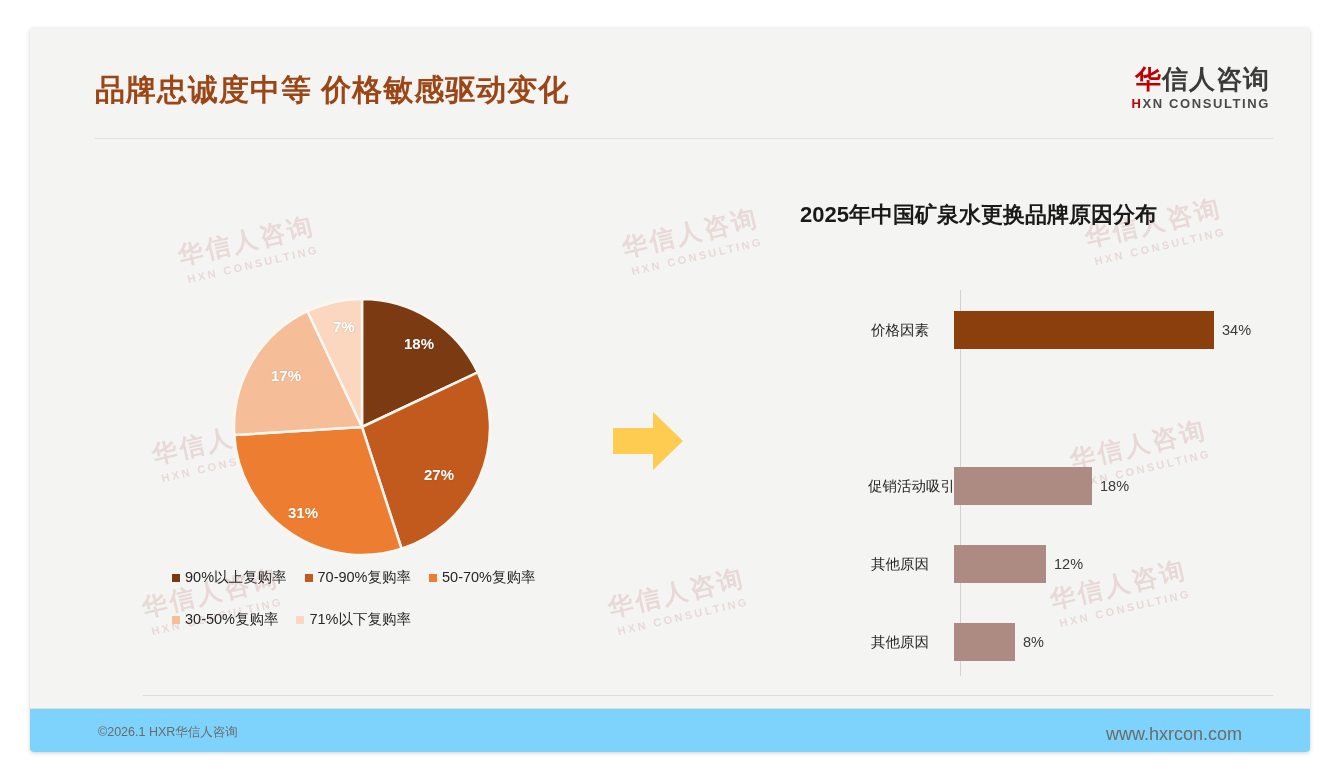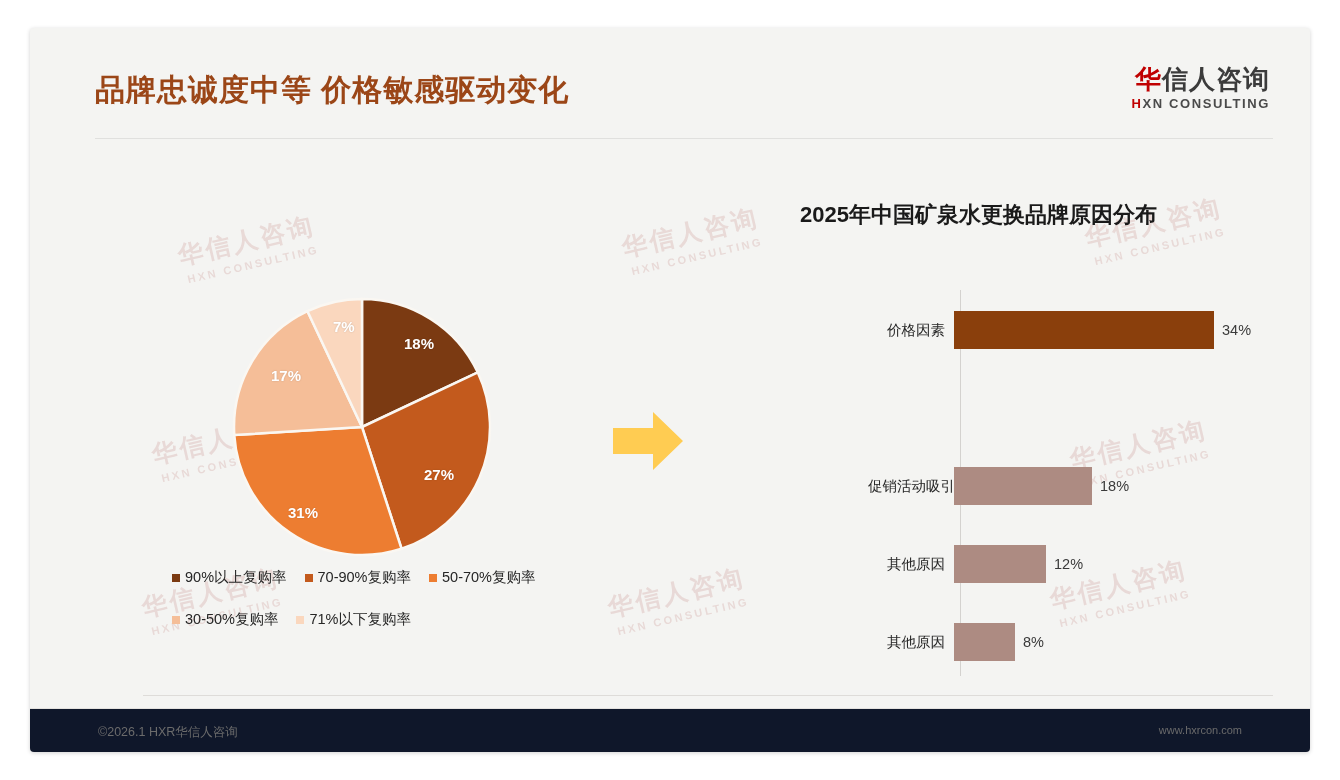--- a/index.html
+++ b/index.html
@@ -70,38 +70,38 @@
   .lg-text { font-size: 14.5px; color: #262626; white-space: nowrap; }
 
   
   .arrow { position: absolute; left: 583px; top: 380px; z-index: 3; }
 
   
   .bars { position: absolute; left: 838px; top: 262px; width: 420px; height: 390px; z-index: 3; }
   .bar-axis { position: absolute; left: 92px; top: 0; width: 1px; height: 386px; background: #d4d2cf; }
   .bar-row { position: absolute; left: 0; height: 40px; width: 100%; display: flex; align-items: center; }
   .bar-cat {
-    width: 86px; text-align: right; padding-right: 9px;
+    width: 86px; text-align: right; padding-right: 25px;
     font-size: 14.5px; color: #262626; white-space: nowrap; flex: none;
   }
   .bar-fill { height: 38px; flex: none; }
   .bar-val { font-size: 14.5px; color: #3a3a3a; margin-left: 8px; white-space: nowrap; }
 
   
   .foot-rule { position: absolute; left: 113px; top: 667px; width: 1130px; height: 1px; background: #dedcd9; z-index: 3; }
   .footnote {
     position: absolute; left: 115px; top: 684px; z-index: 4;
     font-size: 12.5px; color: #595959; letter-spacing: .2px;
   }
   .footer-bar {
     position: absolute; left: 0; bottom: 0; width: 100%; height: 44px;
-    border-top: 1px solid #e3e1de; background: #0f172a; z-index: 4;
+    border-top: 1px solid #e3e1de; background: #7dd3fc; z-index: 4;
   }
   .footer-left  { position: absolute; left: 68px; top: 15px; font-size: 12.5px; color: #6b6b6b; }
-  .footer-right { position: absolute; right: 68px; top: 15px; font-size: 11px; color: #6b6b6b; margin-left: 10px; }
+  .footer-right { position: absolute; right: 68px; top: 15px; font-size: 18px; color: #6b6b6b; margin-left: 10px; }
 </style>
 </head>
 <body>
 
 <div class="slide">
 
   <div class="wm-layer">
     <div class="wm" style="left:148px; top:196px;">
       <span class="l1">华信人咨询</span>
       <span class="l2">HXN CONSULTING</span>

